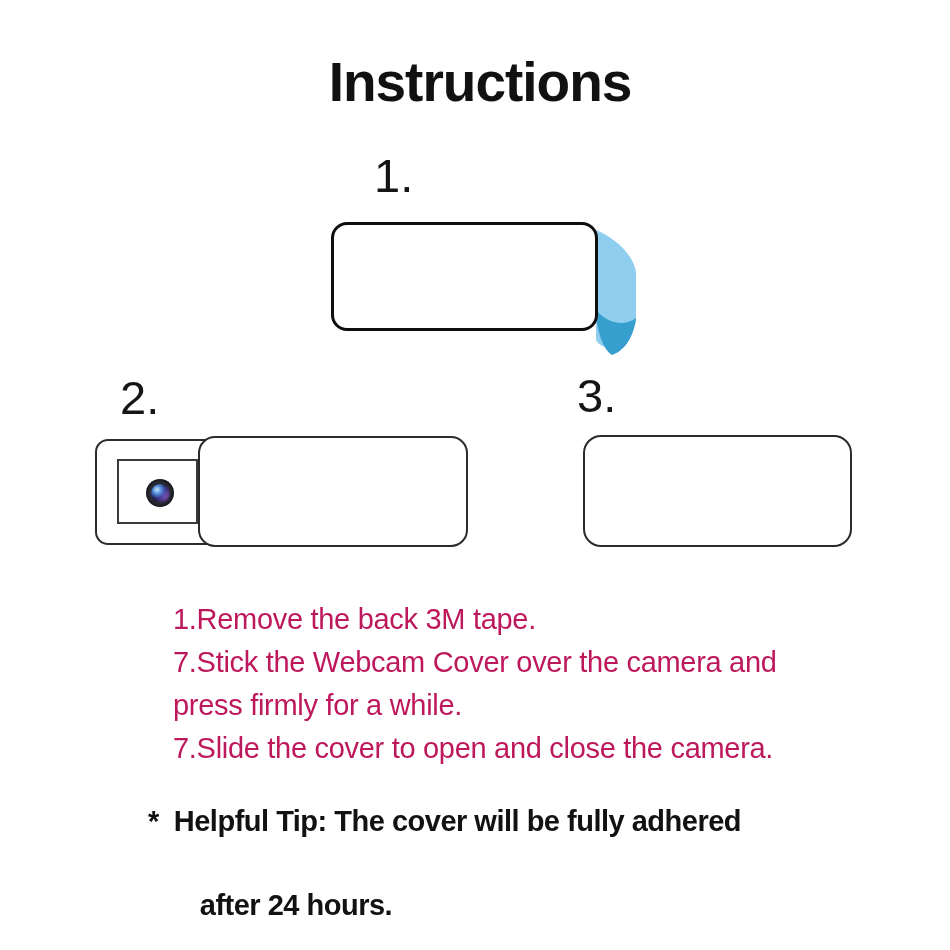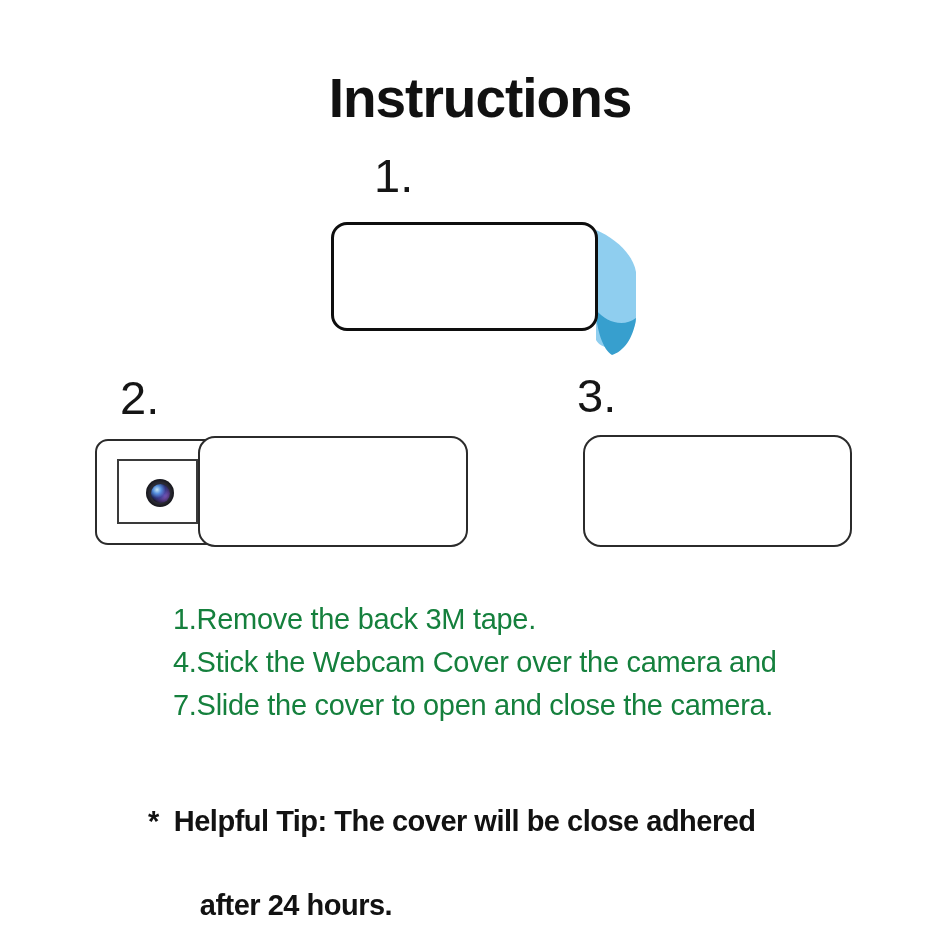--- a/index.html
+++ b/index.html
@@ -5,21 +5,21 @@
   html,body{margin:0;padding:0;}
   body{
     width:950px;height:950px;background:#ffffff;overflow:hidden;
     font-family:"Liberation Sans","DejaVu Sans",sans-serif;color:#151515;
     position:relative;
   }
   .stage{position:absolute;inset:0;width:950px;height:950px;}
 
   
   .title{
-    position:absolute;top:66px;left:0;width:950px;text-align:center;
+    position:absolute;top:50px;left:0;width:950px;text-align:center;
     font-size:55px;font-weight:bold;letter-spacing:-1px;color:#111;
     padding-left:10px;box-sizing:border-box;
   }
 
   
   .step-label{position:absolute;font-size:47px;font-weight:400;color:#151515;line-height:1;}
   .step-label.s1{left:374px;top:152px;}
   .step-label.s2{left:120px;top:374px;}
   .step-label.s3{left:577px;top:372px;}
 
@@ -62,21 +62,21 @@
   
   .cover-step3{
     position:absolute;left:583px;top:435px;width:269px;height:112px;
     background:#ffffff;border:2px solid #2b2b2b;border-radius:18px;
     box-sizing:border-box;
   }
 
   
   .instructions{
     position:absolute;left:173px;top:598px;width:700px;
-    font-size:29px;line-height:43px;letter-spacing:-0.3px;color:#15803d;
+    font-size:29px;line-height:43px;letter-spacing:-0.3px;color:#be185d;
   }
 
   
   .tip{
     position:absolute;left:148px;top:803px;display:flex;gap:15px;
     font-size:29px;line-height:36px;font-weight:bold;letter-spacing:-0.5px;color:#121212;
   }
   .tip-line2{padding-left:26px;margin-top:48px;}
 </style>
 </head>
@@ -99,25 +99,26 @@
   <div class="lens">
     <div class="iris"></div>
   </div>
   <div class="slider-plate"></div>
 
   <div class="step-label s3">3.</div>
   <div class="cover-step3"></div>
 
   <div class="instructions">
     <div>1.Remove the back 3M tape.</div>
-    <div>4.Stick the Webcam Cover over the camera and</div>
+    <div>7.Stick the Webcam Cover over the camera and</div>
+    <div>press firmly for a while.</div>
     <div>7.Slide the cover to open and close the camera.</div>
   </div>
 
   <div class="tip">
     <span>*</span>
     <div>
-      <div>Helpful Tip: The cover will be close adhered</div>
+      <div>Helpful Tip: The cover will be fully adhered</div>
       <div class="tip-line2">after 24 hours.</div>
     </div>
   </div>
 
 </div>
 
 </body></html>

